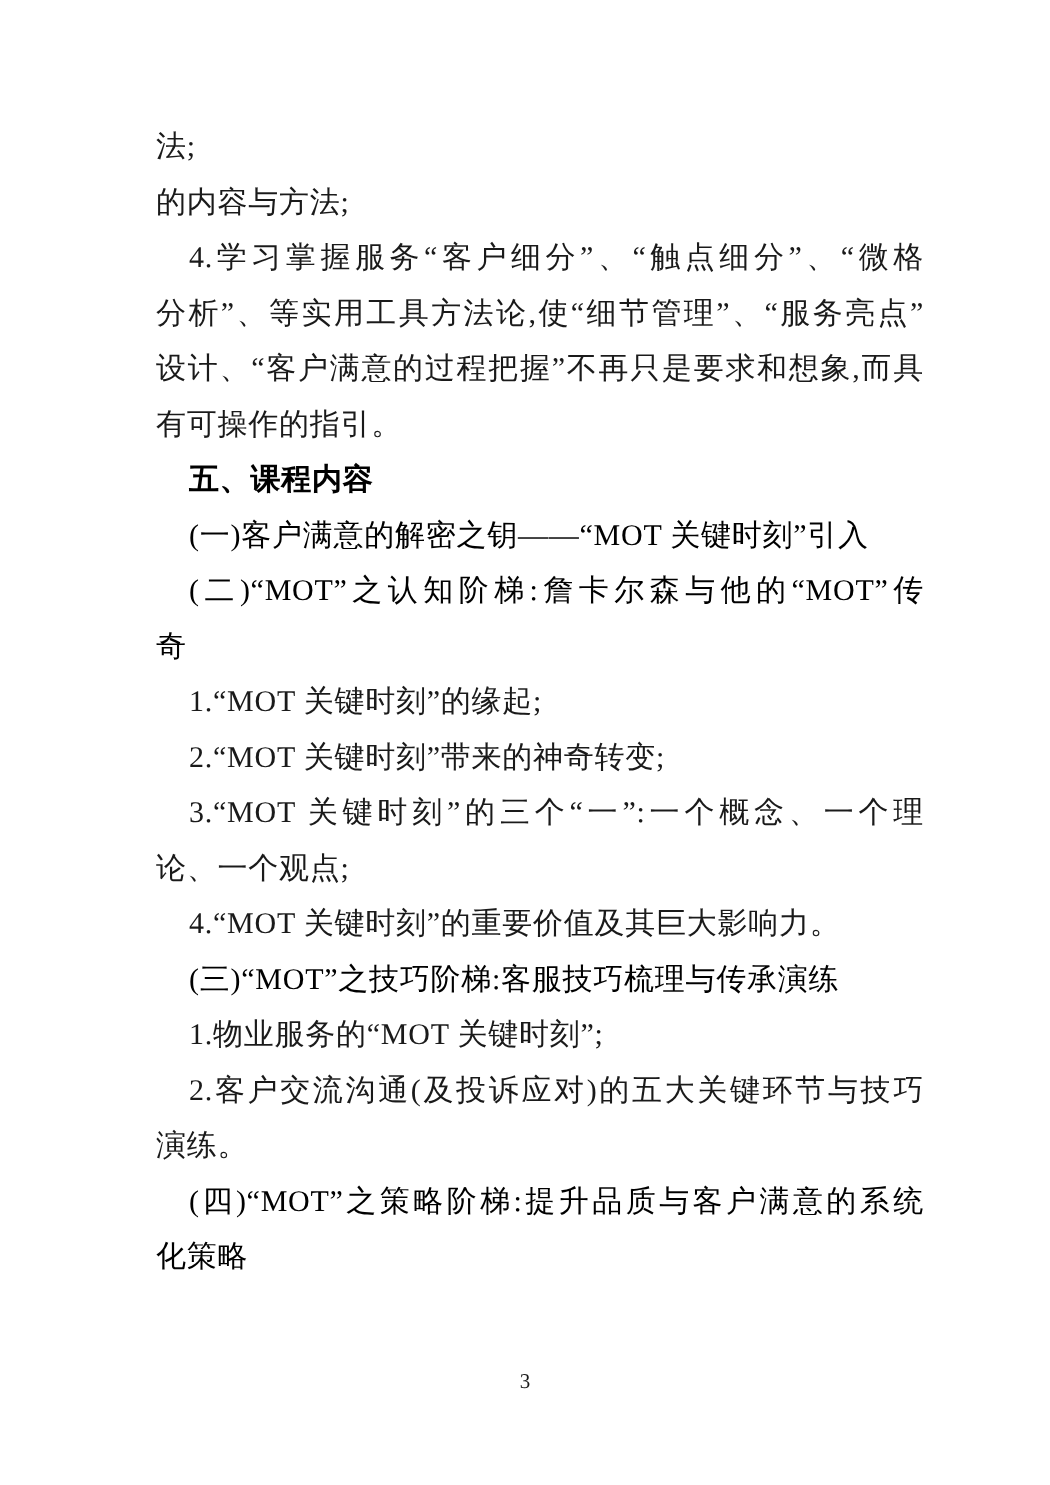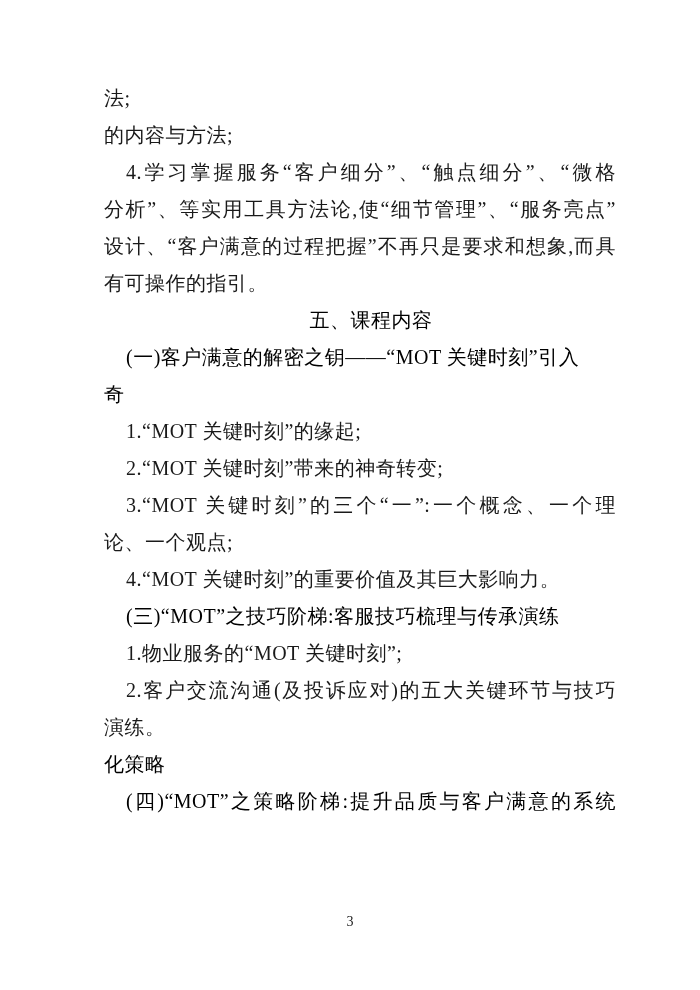--- a/index.html
+++ b/index.html
@@ -36,24 +36,23 @@
   }
   .line.indent {
     text-indent: 22px;
   }
   .line.justify {
     text-align: justify;
     text-align-last: justify;
     text-justify: inter-ideograph;
   }
   .line.style-hei {
-    font-weight: normal;
+    font-weight: bold;
     color: #000000;
     font-family: "Liberation Sans", sans-serif;
-    text-align: center;
   }
   .line.style-kai {
     font-weight: normal;
     color: #000000;
   }
   .doc-footer {
     position: absolute;
     top: 912px;
     left: 0;
     width: 700px;
@@ -69,29 +68,30 @@
 <div class="doc-page">
   <div class="doc-body" id="doc-body">
       <div class="line">法;</div>
       <div class="line">的内容与方法;</div>
       <div class="line indent justify">4.学习掌握服务“客户细分”、“触点细分”、“微格</div>
       <div class="line justify">分析”、等实用工具方法论,使“细节管理”、“服务亮点”</div>
       <div class="line justify">设计、“客户满意的过程把握”不再只是要求和想象,而具</div>
       <div class="line">有可操作的指引。</div>
       <div class="line style-hei indent">五、课程内容</div>
       <div class="line style-kai indent">(一)客户满意的解密之钥——“MOT 关键时刻”引入</div>
+      <div class="line style-kai indent justify">(二)“MOT”之认知阶梯:詹卡尔森与他的“MOT”传</div>
       <div class="line style-kai">奇</div>
       <div class="line indent">1.“MOT 关键时刻”的缘起;</div>
       <div class="line indent">2.“MOT 关键时刻”带来的神奇转变;</div>
       <div class="line indent justify">3.“MOT 关键时刻”的三个“一”:一个概念、一个理</div>
       <div class="line">论、一个观点;</div>
       <div class="line indent">4.“MOT 关键时刻”的重要价值及其巨大影响力。</div>
       <div class="line style-kai indent">(三)“MOT”之技巧阶梯:客服技巧梳理与传承演练</div>
       <div class="line indent">1.物业服务的“MOT 关键时刻”;</div>
       <div class="line indent justify">2.客户交流沟通(及投诉应对)的五大关键环节与技巧</div>
       <div class="line">演练。</div>
+      <div class="line style-kai indent justify">(四)“MOT”之策略阶梯:提升品质与客户满意的系统</div>
       <div class="line style-kai">化策略</div>
-      <div class="line style-kai indent justify">(四)“MOT”之策略阶梯:提升品质与客户满意的系统</div>
     </div>
   <div class="doc-footer">
     <span>3</span>
   </div>
 </div>
 
 </body></html>

